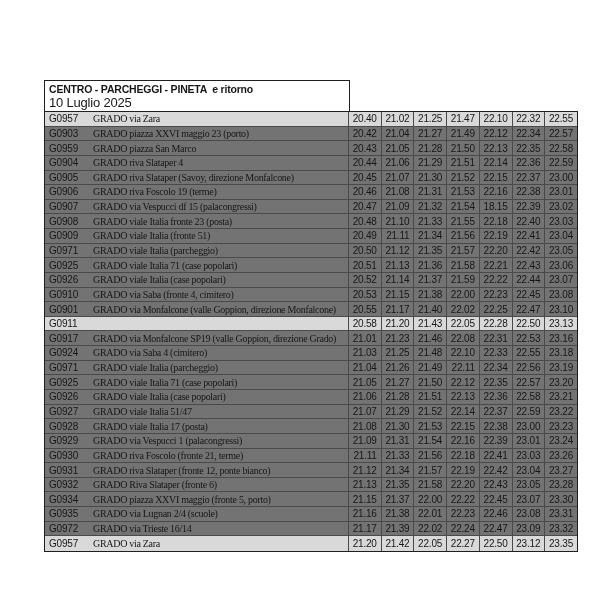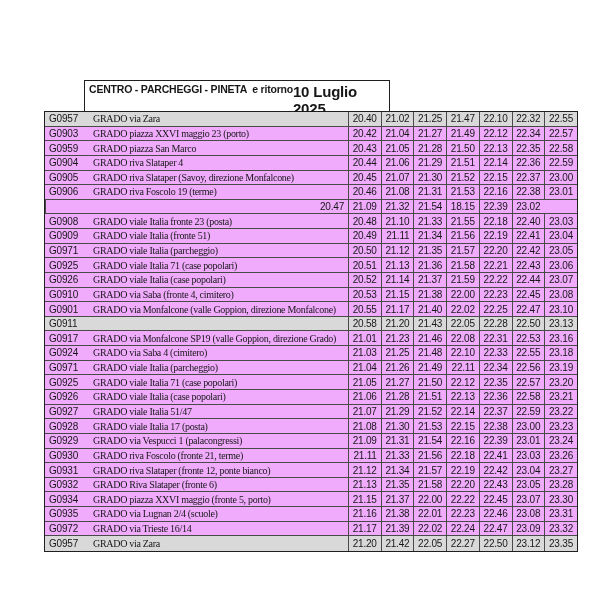--- a/index.html
+++ b/index.html
@@ -22,44 +22,43 @@
     top: 80px;
     width: 534px;
   }
   .header-box {
     width: 306px;
     height: 31px;
     border: 1.5px solid var(--outer);
     border-bottom: none;
     padding: 2px 4px 0 4px;
     display: flex;
-    flex-direction: row;
+    flex-direction: column;
     justify-content: space-between;
     padding-bottom: 2px;
     background: #ffffff;
-    margin-left: 40px;
   }
   .header-title {
     font-size: 10.5px;
     font-weight: bold;
     letter-spacing: -0.2px;
     white-space: pre;
   }
   .header-date {
-    font-size: 15px;
-    font-weight: bold;
+    font-size: 13px;
+    font-weight: normal;
     letter-spacing: -0.2px;
   }
   .grid {
     width: 534px;
     height: 441px;
     border: 1.5px solid var(--outer);
     display: grid;
     grid-template-rows: repeat(30, 1fr);
-    background: #f0abfc;
+    background: #737373;
   }
   .row {
     display: grid;
     grid-template-columns: 303px repeat(7, 1fr);
     border-bottom: 1px solid var(--border);
   }
   .row:last-child { border-bottom: none; }
   .row.hl { background: var(--hl); }
   .name-cell {
     display: flex;
@@ -170,20 +169,24 @@
         </div>
         <div class="time-cell">20.46</div>
         <div class="time-cell">21.08</div>
         <div class="time-cell">21.31</div>
         <div class="time-cell">21.53</div>
         <div class="time-cell">22.16</div>
         <div class="time-cell">22.38</div>
         <div class="time-cell">23.01</div>
       </div>
       <div class="row">
+        <div class="name-cell">
+          <span class="stop-code">G0907</span>
+          <span class="stop-name">GRADO via Vespucci df 15 (palacongressi)</span>
+        </div>
         <div class="time-cell">20.47</div>
         <div class="time-cell">21.09</div>
         <div class="time-cell">21.32</div>
         <div class="time-cell">21.54</div>
         <div class="time-cell">18.15</div>
         <div class="time-cell">22.39</div>
         <div class="time-cell">23.02</div>
       </div>
       <div class="row">
         <div class="name-cell">

